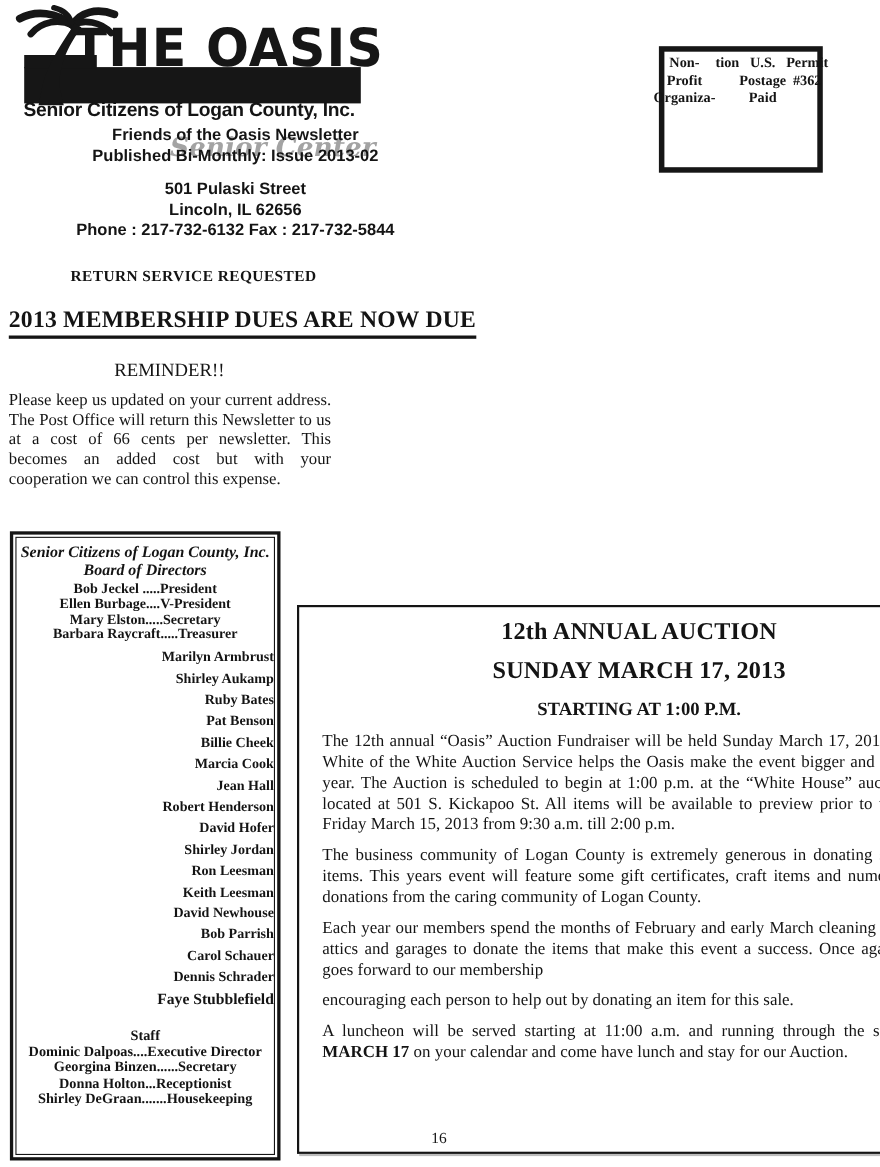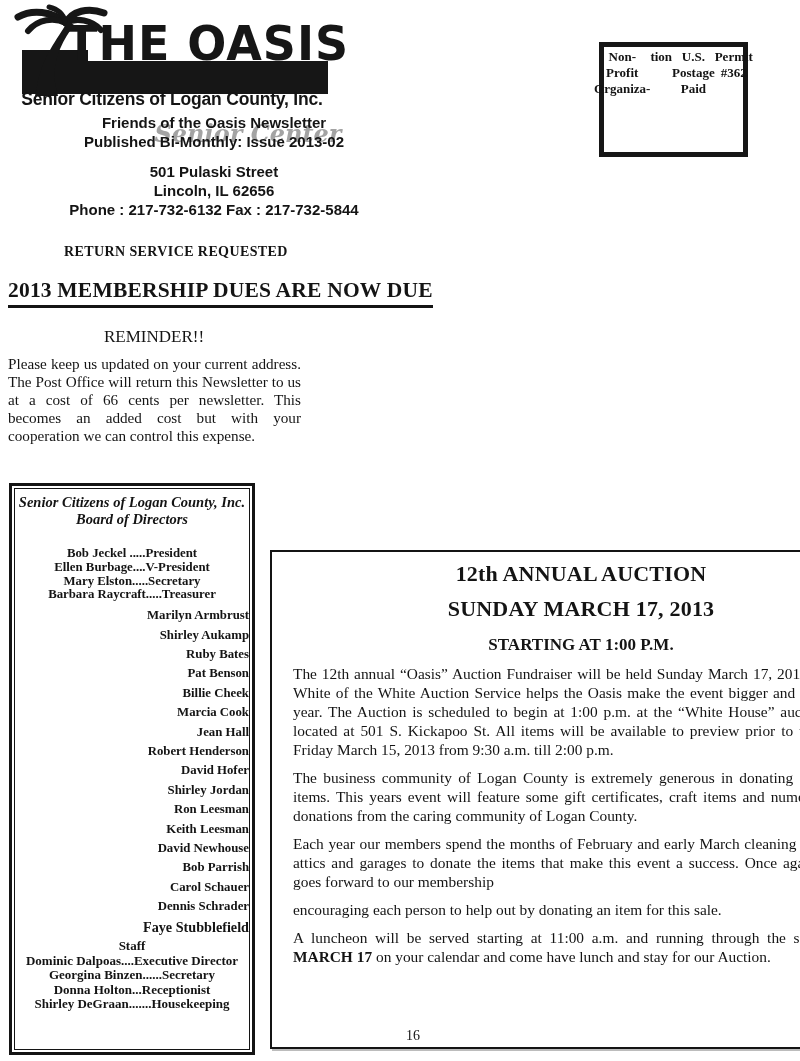--- a/index.html
+++ b/index.html
@@ -63,44 +63,44 @@
   .board-box{
     position:absolute;left:9px;top:483px;width:246px;height:572px;box-sizing:border-box;
     border:3px solid #141414;padding:2px;background:#fff;
   }
   .board-inner{
     box-sizing:border-box;width:100%;height:100%;border:1px solid #141414;
     text-align:center;overflow:hidden;
   }
   .board-title{font-style:italic;font-weight:bold;font-size:14.5px;line-height:17px;}
   .board-title-first{margin-top:5px;}
-  .board-officers{margin-top:19px;}
+  .board-officers{margin-top:1px;}
   .board-officers div{font-weight:bold;font-size:12.8px;line-height:13.8px;}
   .board-directors{margin-top:4px;text-align:right;}
   .board-directors div{font-weight:bold;font-size:12.8px;line-height:19.4px;}
   .board-directors div:last-child{font-size:14.2px;line-height:21px;}
-  .staff-heading{font-weight:bold;font-size:13px;}
+  .staff-heading{margin-top:13px;font-weight:bold;font-size:13px;}
   .board-staff div{font-weight:bold;font-size:13px;line-height:14.5px;}
 
   
   .auction-box{
     position:absolute;left:270px;top:550px;width:622px;height:499px;box-sizing:border-box;
     border:2px solid #141414;background:#fff;padding:2px 21px;
     box-shadow:2px 2px 0 #bcbcbc;
   }
   .auction-title-1,.auction-title-2{
     text-align:center;font-weight:bold;font-size:22px;letter-spacing:0.2px;line-height:24px;
   }
   .auction-title-1{margin-top:8px;}
   .auction-title-2{margin-top:11px;}
   .auction-title-3{text-align:center;font-weight:bold;font-size:17px;line-height:20px;margin-top:14px;}
   .auction-paragraphs{margin-top:2px;}
   .auction-par{font-size:15.4px;line-height:19px;text-align:justify;margin-top:9px;}
 
-  .page-number{position:absolute;left:378px;top:1028px;width:42px;text-align:right;font-size:14px;}
+  .page-number{position:absolute;left:378px;top:1028px;width:42px;text-align:center;font-size:14px;}
 </style>
 </head>
 <body>
 
 <div class="page">
 
   <header>
     <div class="logo-wrap">
       <div class="logo-banner">
         <div class="logo-script">Senior Center</div>

